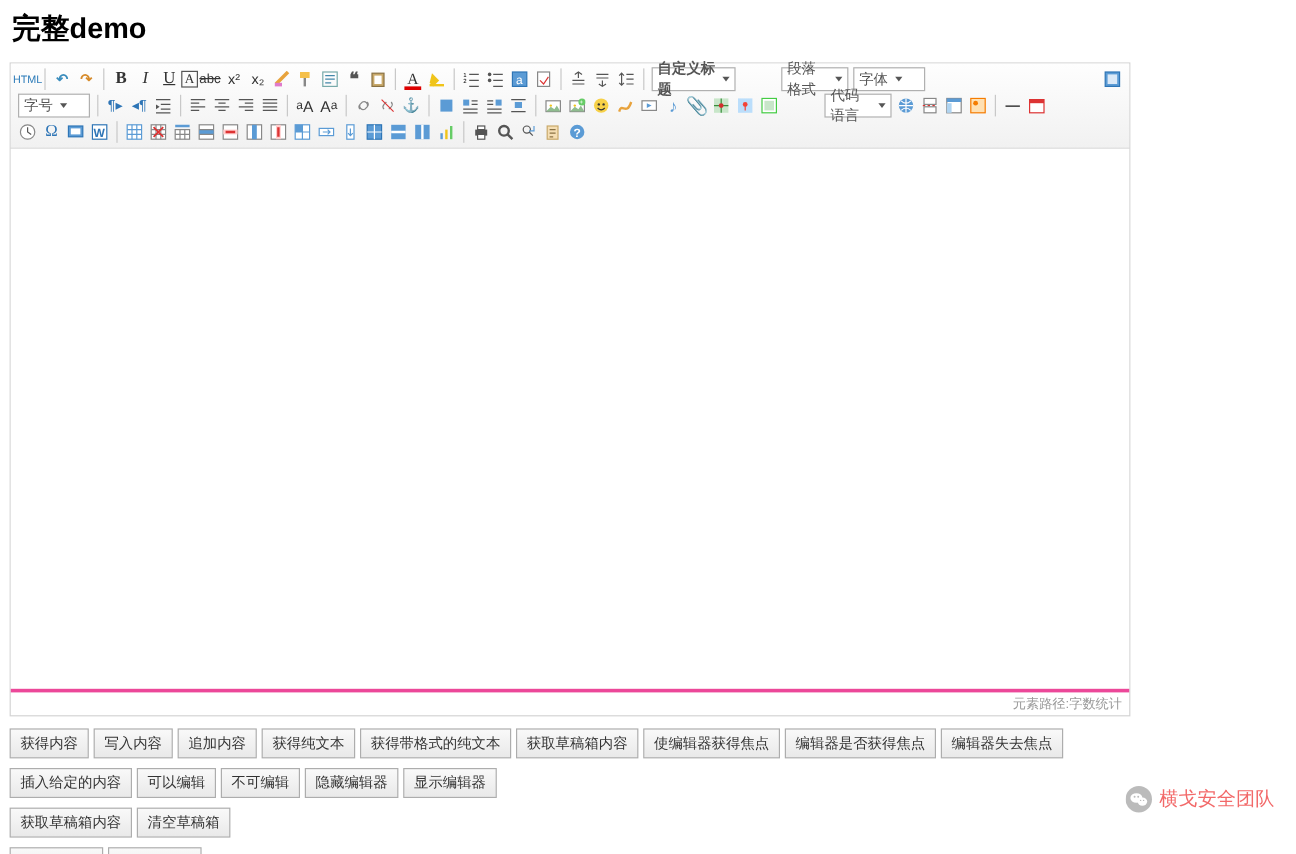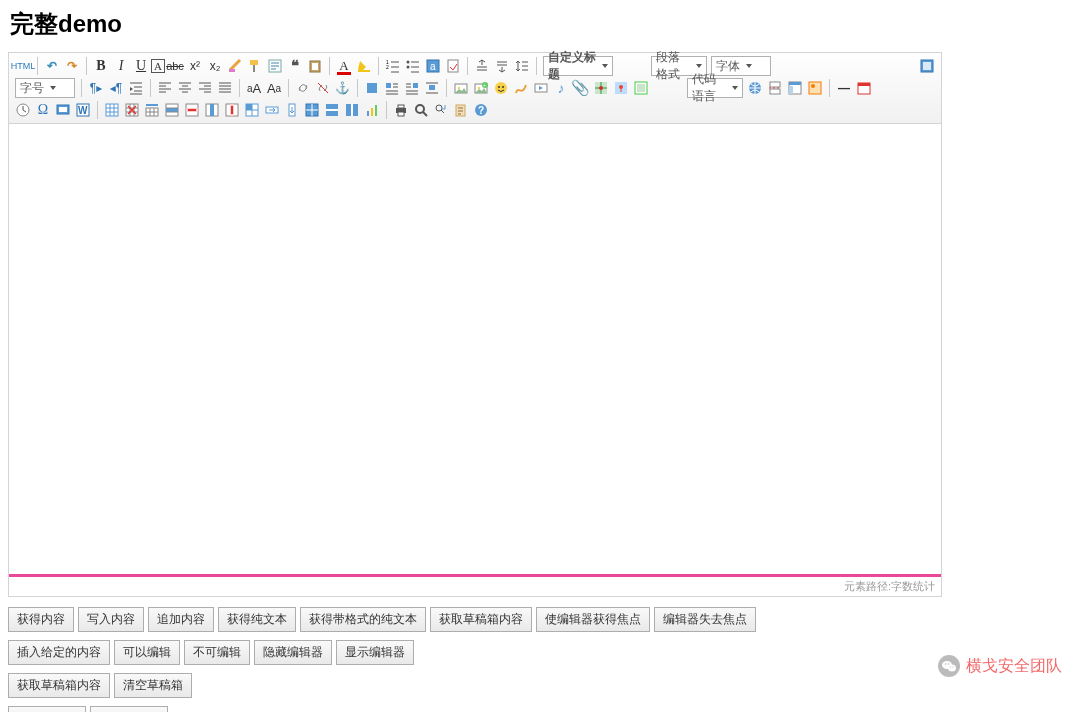--- a/index.html
+++ b/index.html
@@ -471,20 +471,21 @@
 </div>
 
 <div class="btns">
   <button class="btn">获得内容</button>
   <button class="btn">写入内容</button>
   <button class="btn">追加内容</button>
   <button class="btn">获得纯文本</button>
   <button class="btn">获得带格式的纯文本</button>
   <button class="btn">获取草稿箱内容</button>
   <button class="btn">使编辑器获得焦点</button>
+  <button class="btn">编辑器是否获得焦点</button>
   <button class="btn">编辑器失去焦点</button>
   <div class="brk"></div>
   <button class="btn">插入给定的内容</button>
   <button class="btn">可以编辑</button>
   <button class="btn">不可编辑</button>
   <button class="btn">隐藏编辑器</button>
   <button class="btn">显示编辑器</button>
   <div class="brk"></div>
   <button class="btn">获取草稿箱内容</button>
   <button class="btn">清空草稿箱</button>

